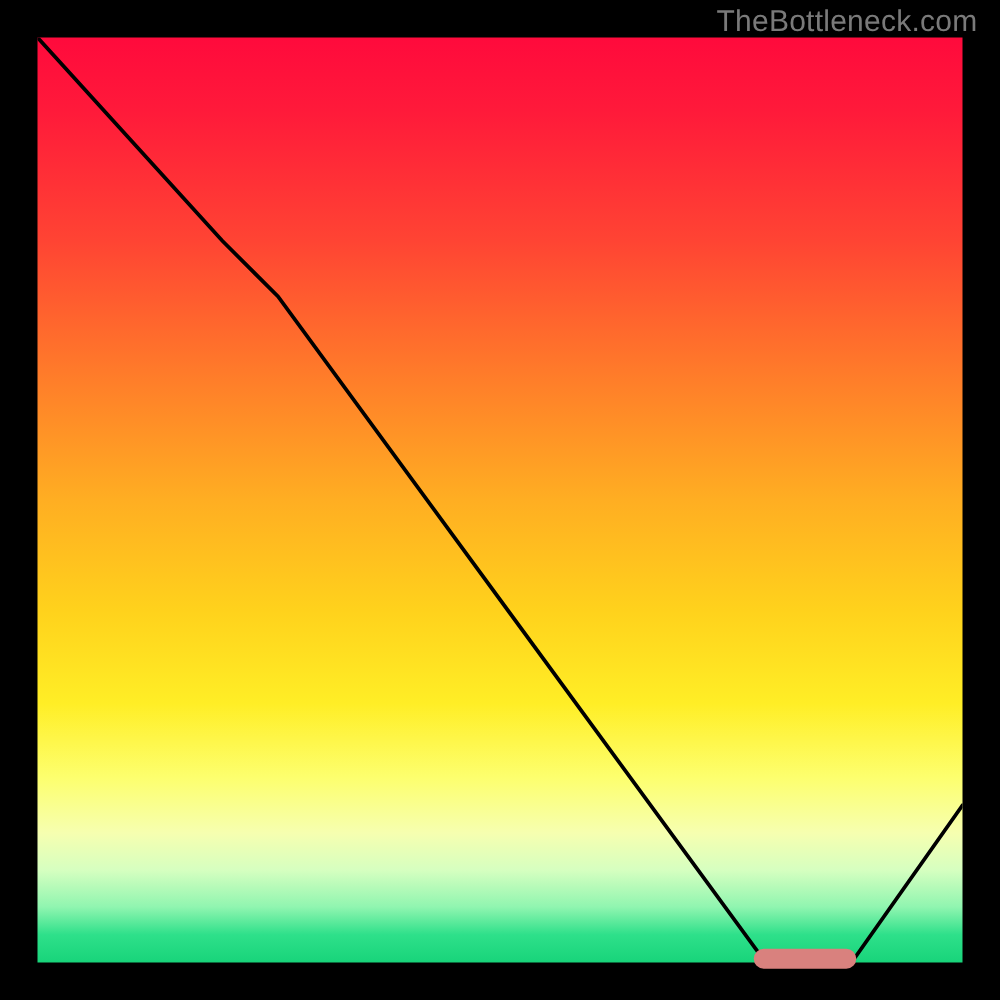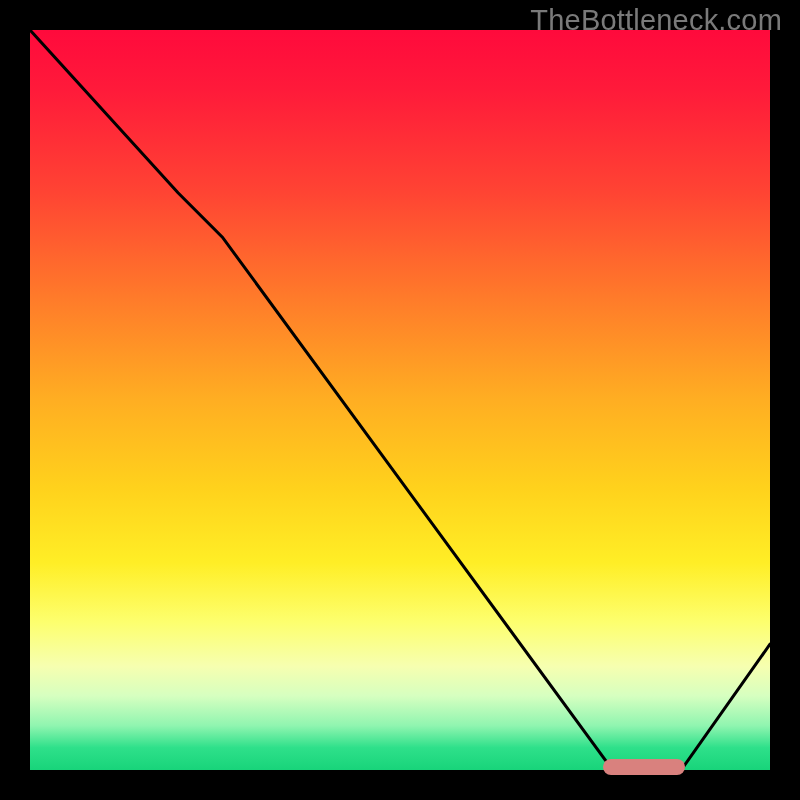--- a/index.html
+++ b/index.html
@@ -49,21 +49,21 @@
     top: 0;
     width: 740px;
     height: 740px;
     pointer-events: none;
   }
   .watermark {
     position: absolute;
     top: 4px;
     right: 18px;
     color: #7a7a7a;
-    font-size: 29px;
+    font-size: 24px;
     letter-spacing: 0.2px;
     font-weight: 500;
   }
   .minimum-marker {
     position: absolute;
     height: 16px;
     border-radius: 8px;
     background: #d9817e;
   }
 </style>

